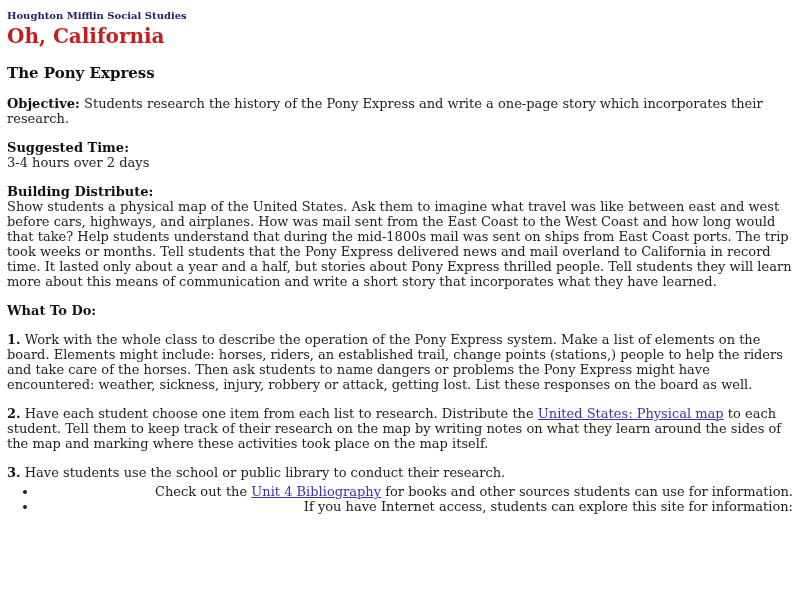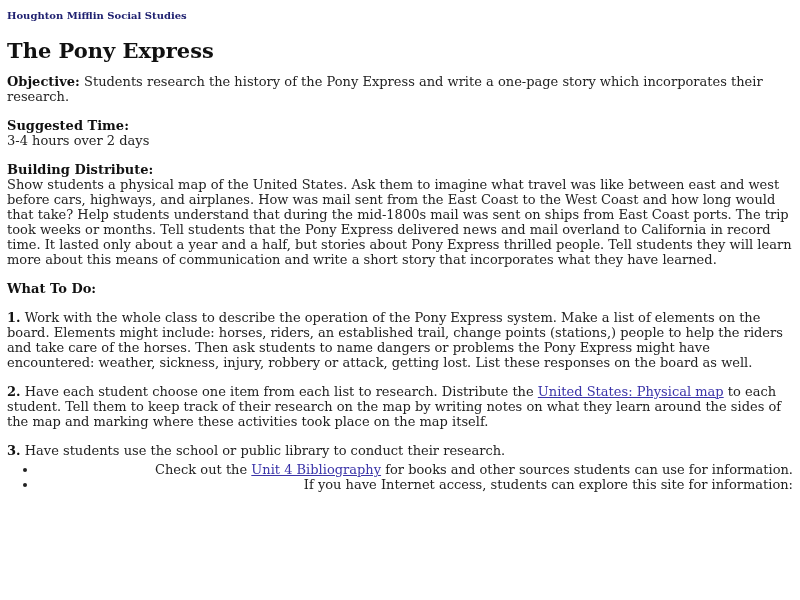--- a/index.html
+++ b/index.html
@@ -30,21 +30,21 @@
     .unit-title {
       font-family: "DejaVu Serif", serif;
       font-weight: bold;
       font-size: 20px;
       line-height: 22px;
       color: #c41e1e;
       margin: 0;
     }
     .lesson-title {
       font-weight: bold;
-      font-size: 21px;
+      font-size: 15px;
       line-height: 18px;
       color: #111111;
       margin: 17px 0 0 0;
     }
     p {
       margin: 0;
     }
     .section {
       margin-top: 14px;
     }
@@ -69,20 +69,21 @@
     }
     .gap14 { margin-top: 14px; }
     .gap12 { margin-top: 4px; text-align: right; }
   </style>
 </head>
 <body>
 
 <div class="page">
 
   <div class="brand">Houghton Mifflin Social Studies</div>
+  <div class="unit-title">Oh, California</div>
   <div class="lesson-title">The Pony Express</div>
 
   <p class="section">
     <span class="label">Objective:</span><span> Students research the history of the Pony Express and write a one-page story which incorporates their research.</span>
   </p>
 
 
   <div class="section">
     <div class="label">Suggested Time:</div>
     <div>3-4 hours over 2 days</div>

